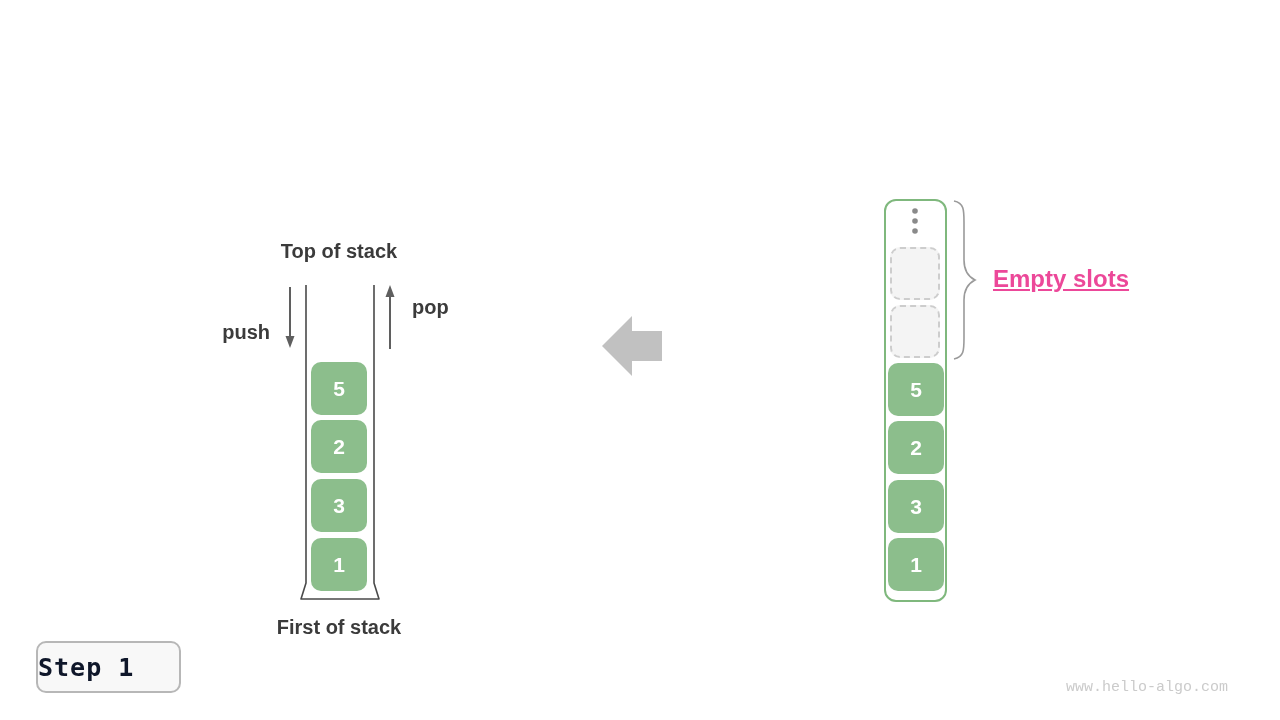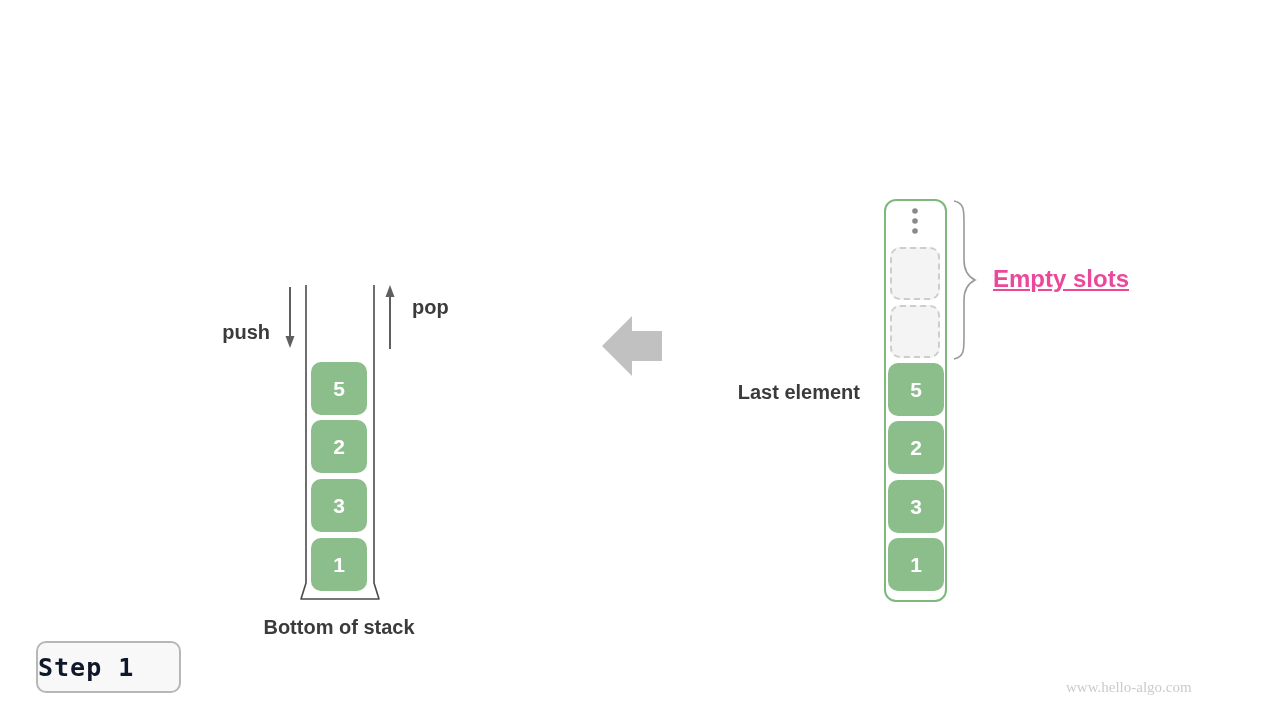--- a/index.html
+++ b/index.html
@@ -103,31 +103,32 @@
     font-weight: bold;
     font-size: 25px;
     color: #0f172a;
     letter-spacing: 1px;
   }
 
   .watermark {
     position: absolute;
     left: 1066px;
     top: 679px;
-    font-family: Liberation Serif, serif;
+    font-family: Liberation Mono, monospace;
     font-size: 15px;
     color: #cbcbcb;
     white-space: nowrap;
   }
 </style>
 </head>
 <body>
 
 <div class="canvas">
 
+  <div class="abs label-dark t-center" style="left:239px; top:240px; width:200px;">Top of stack</div>
 
   <svg class="abs" style="left:300px; top:285px;" width="80" height="320" viewBox="0 0 80 320">
     <path d="M6,0 L6,298 L1,314 L79,314 L74,298 L74,0" fill="none" stroke="#4a4a4a" stroke-width="1.6" stroke-linejoin="round"></path>
   </svg>
 
   <div class="abs label-dark t-right" style="left:195px; top:305px; width:75px;margin-top:16px;">push</div>
   <svg class="abs" style="left:284px; top:287px;" width="12" height="62" viewBox="0 0 12 62">
     <line x1="6" y1="0" x2="6" y2="50" stroke="#5f5f5f" stroke-width="2"></line>
     <polygon points="1.5,49 10.5,49 6,61" fill="#5f5f5f"></polygon>
   </svg>
@@ -136,27 +137,26 @@
     <polygon points="6,0 1.5,12 10.5,12" fill="#5f5f5f"></polygon>
     <line x1="6" y1="9" x2="6" y2="64" stroke="#5f5f5f" stroke-width="2"></line>
   </svg>
   <div class="abs label-dark" style="left:412px; top:296px; width:70px;">pop</div>
 
   <div class="cell" style="left:311px; top:362px;">5</div>
   <div class="cell" style="left:311px; top:420px;">2</div>
   <div class="cell" style="left:311px; top:479px;">3</div>
   <div class="cell" style="left:311px; top:538px;">1</div>
 
-  <div class="abs label-dark t-center" style="left:239px; top:616px; width:200px;">Bottom of stack</div>
+  <div class="abs label-dark t-center" style="left:239px; top:616px; width:200px;">First of stack</div>
 
   <svg class="abs" style="left:602px; top:316px;" width="60" height="60" viewBox="0 0 60 60">
     <path d="M0,30 L30,0 L30,15 L60,15 L60,45 L30,45 L30,60 Z" fill="#c1c1c1"></path>
   </svg>
 
-  <div class="abs label-dark t-right" style="left:610px; top:381px; width:250px;">Last element</div>
 
   <div class="array-box"></div>
 
   <svg class="abs" style="left:909px; top:207px;" width="12" height="30" viewBox="0 0 12 30">
     <circle cx="6" cy="4" r="2.8" fill="#8a8a8a"></circle>
     <circle cx="6" cy="14" r="2.8" fill="#8a8a8a"></circle>
     <circle cx="6" cy="24" r="2.8" fill="#8a8a8a"></circle>
   </svg>
 
   <div class="empty-slot" style="left:890px; top:247px;"></div>

